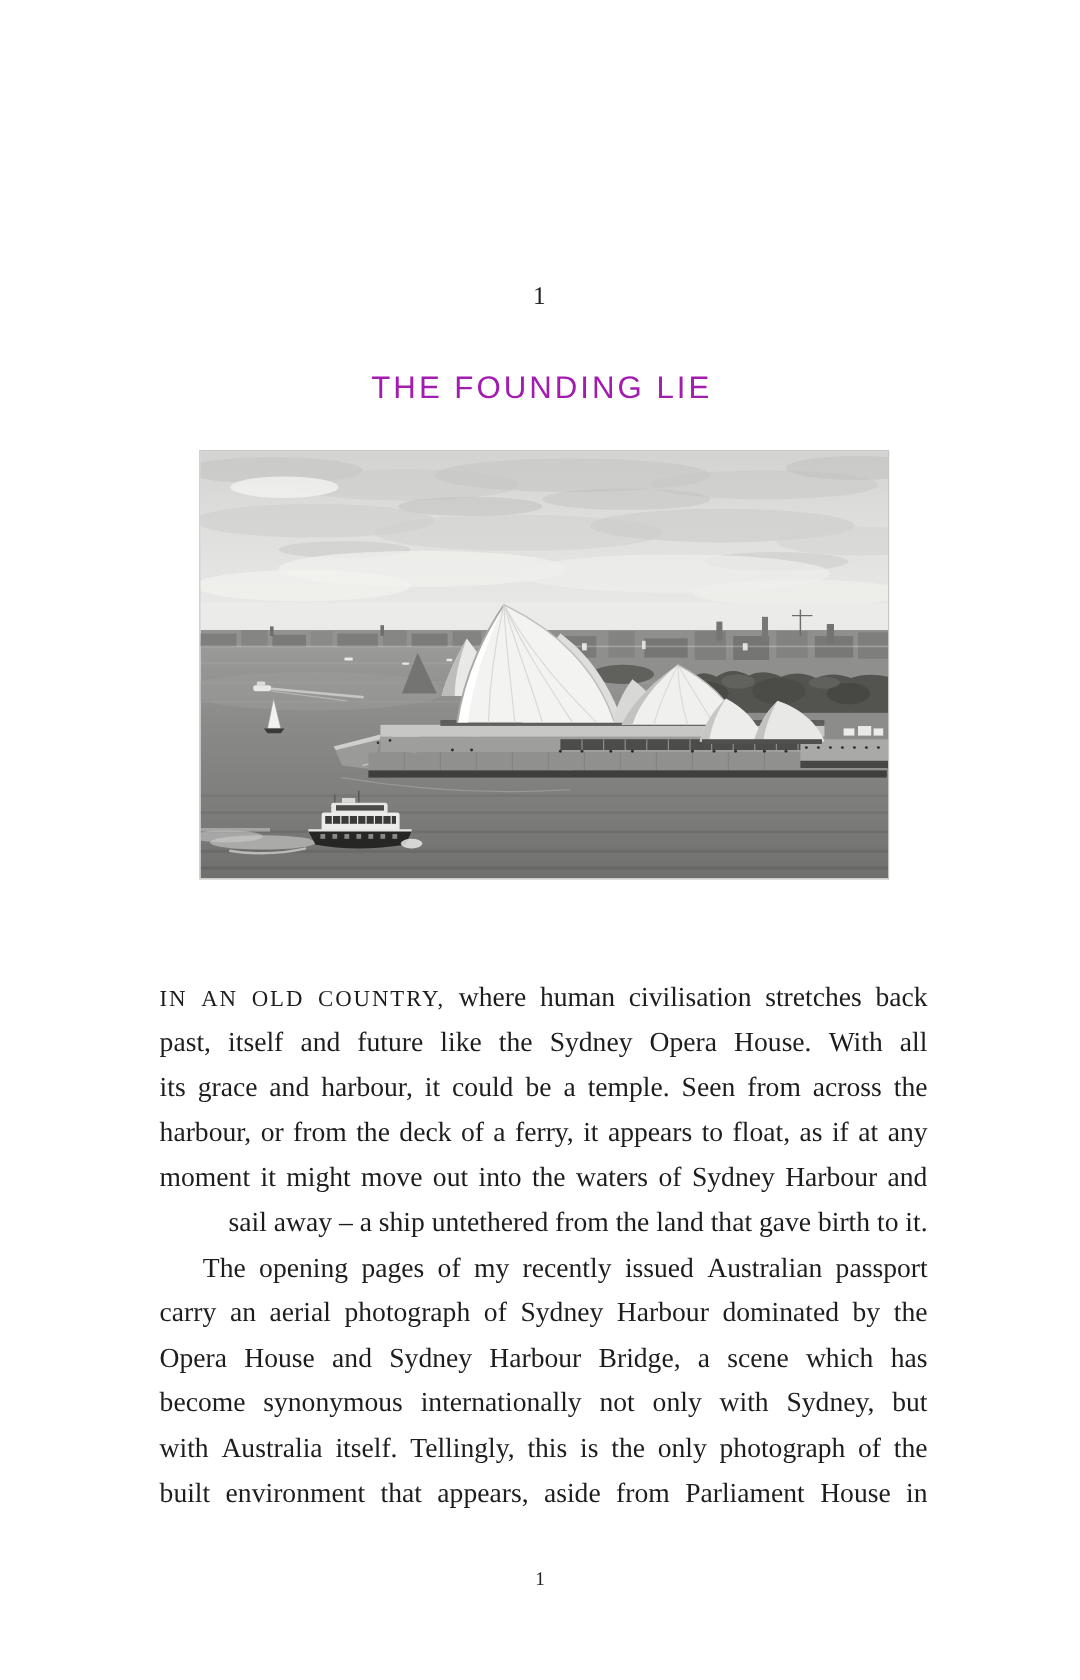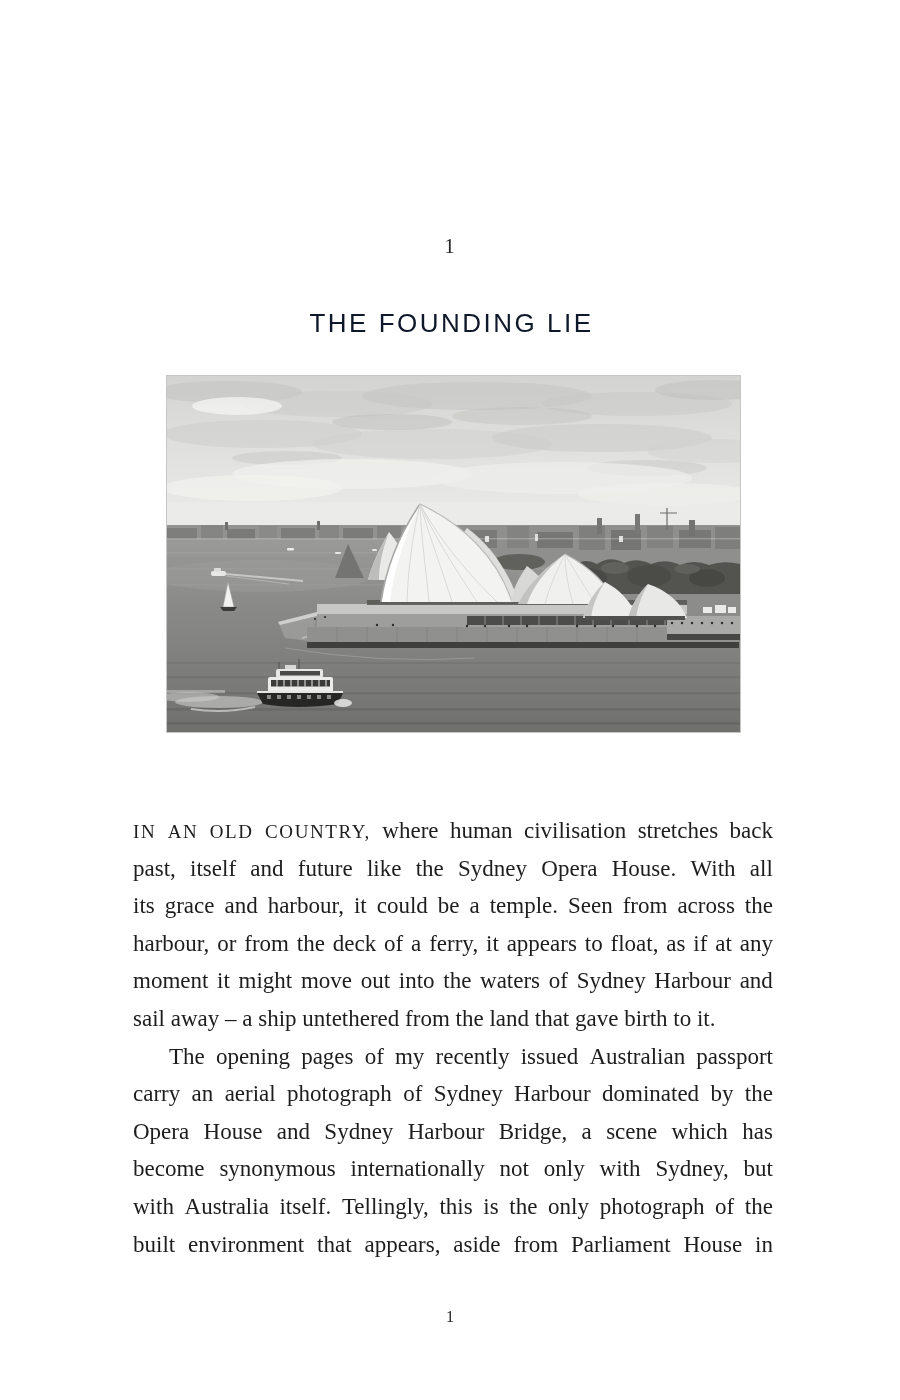--- a/index.html
+++ b/index.html
@@ -4,31 +4,31 @@
 <style>
   html,body{margin:0;padding:0;background:#ffffff;}
   .page{position:relative;width:900px;height:1400px;background:#ffffff;overflow:hidden;
         font-family:"Liberation Serif", serif;color:#1e1e1e;}
 
   .chapter-number{position:absolute;top:234px;left:0;width:900px;text-align:center;
         font-size:21px;letter-spacing:1px;color:#232323;}
 
   .chapter-title{position:absolute;top:308px;left:0;width:900px;text-align:center;
         font-family:"Liberation Sans", sans-serif;font-size:26px;font-weight:400;
-        letter-spacing:2.5px;padding-left:3px;box-sizing:border-box;color:#0f172a;}
+        letter-spacing:2.5px;padding-left:3px;box-sizing:border-box;color:#a21caf;}
 
   .photo{position:absolute;left:167px;top:376px;width:573px;height:356px;
         outline:1px solid #c6c6c4;background:#e4e4e2;}
   .photo svg{display:block;width:573px;height:356px;}
 
   .body-text{position:absolute;left:133px;top:812px;width:640px;
         font-size:23px;color:#1d1d1d;}
   .bline{display:flex;justify-content:space-between;align-items:baseline;
         line-height:37.6px;height:37.6px;}
-  .bline.plain{display:block;}
+  .bline.plain{display:block;text-align:right;}
   .bline.indent{padding-left:36px;}
   .sc{font-size:19px;letter-spacing:1.6px;color:#1d1d1d;}
 
   .folio{position:absolute;top:1308px;left:0;width:900px;text-align:center;
         font-size:16px;color:#232323;}
 </style>
 </head>
 <body>
 
 <div class="page">

